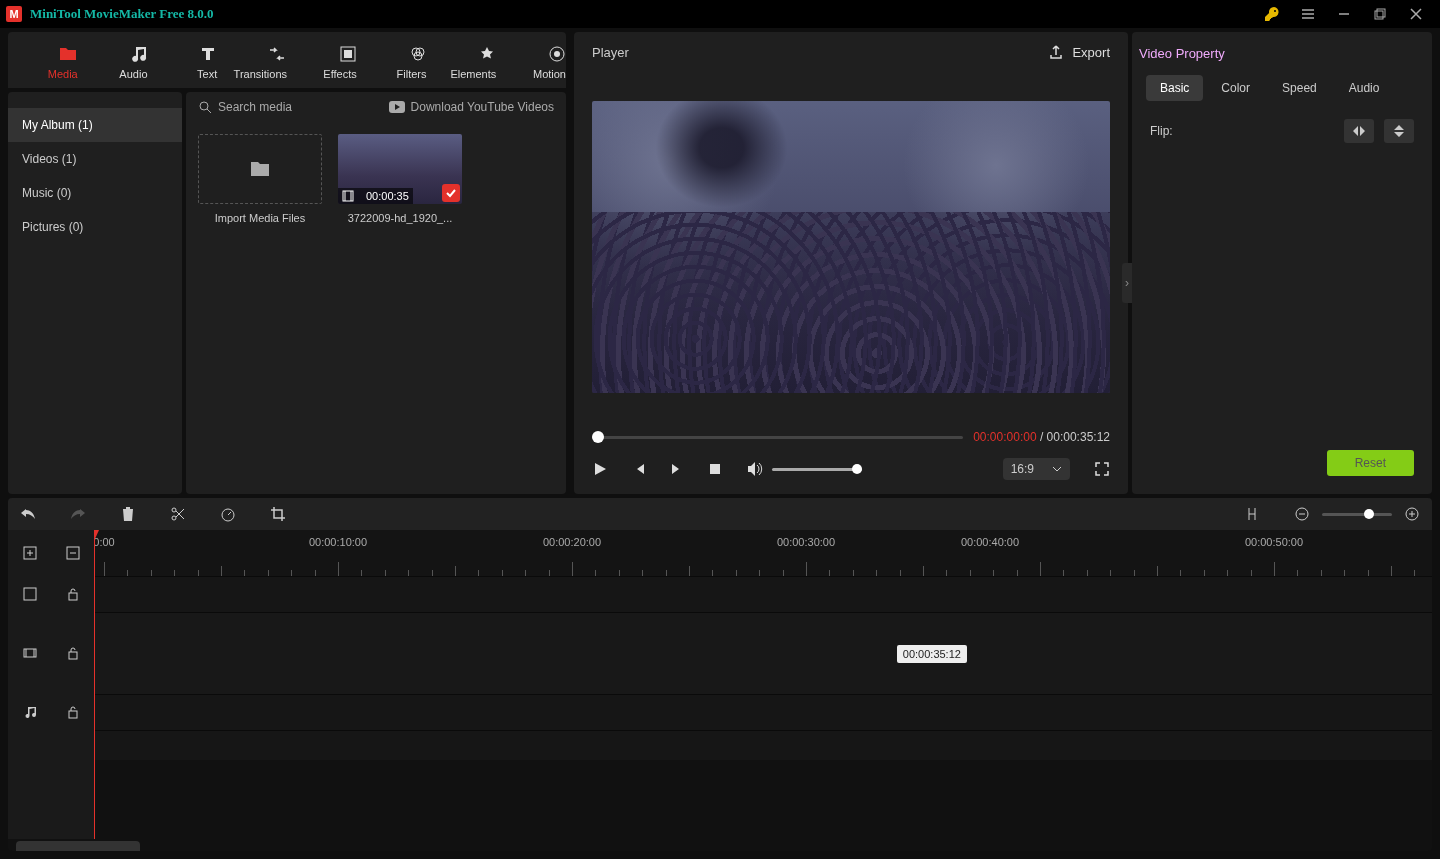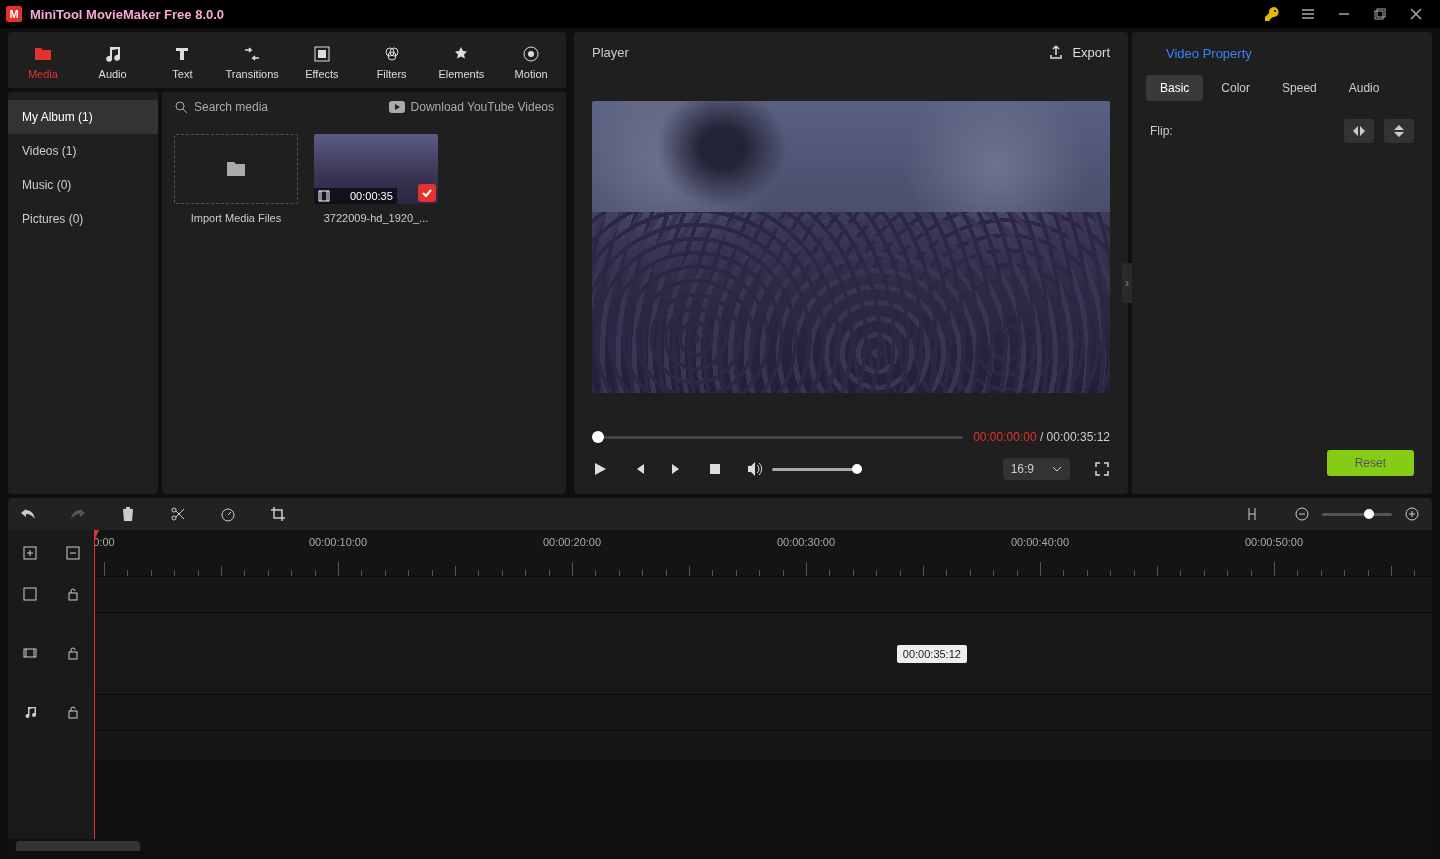--- a/index.html
+++ b/index.html
@@ -2,48 +2,48 @@
 <html><head>
 <meta charset="utf-8">
 <style>
 * { margin:0; padding:0; box-sizing:border-box; font-family:"Segoe UI",Arial,sans-serif; user-select:none; }
 body { background:#0f0f0f; color:#ccc; width:1440px; height:859px; overflow:hidden; font-size:12px; }
 svg { display:block; }
 
 
 .titlebar { height:28px; background:#000; display:flex; align-items:center; padding:0 6px; }
 .titlebar .logo { width:16px; height:16px; background:#e4312b; border-radius:2px; margin-right:8px; display:flex; align-items:center; justify-content:center; color:#fff; font-weight:bold; font-size:11px;}
-.titlebar .title { color:#f9a8d4; font-size:13px; font-weight:600; }
+.titlebar .title { color:#14b8a6; font-size:13px; font-weight:600;font-family:Liberation Serif, serif; }
 .titlebar .spacer { flex:1; }
 .titlebar .tbtn { width:36px; height:28px; display:flex; align-items:center; justify-content:center; color:#aaa; }
 .titlebar .key { color:#e6b800; }
 
 
 .main { display:flex; height:calc(100% - 28px); flex-direction:column; }
 .upper { display:flex; height:470px; }
 .left-col { width:570px; display:flex; flex-direction:column; }
 .tabs { display:flex; background:#1f1f1f; border-radius:4px 4px 0 0; margin:4px 4px 0 8px; padding:8px 0 2px 0; }
-.tab { flex:1; display:flex; flex-direction:column; align-items:center; justify-content:center; gap:4px; padding:4px 0 6px 0; color:#ddd; font-size:11px; }
+.tab { flex:1; display:flex; flex-direction:column; align-items:flex-end; justify-content:center; gap:4px; padding:4px 0 6px 0; color:#ddd; font-size:11px; }
 .tab.active { color:#e4312b; }
 .tab .ic { height:20px; display:flex; align-items:center; justify-content:center; }
 
 .library { display:flex; flex:1; margin:4px 4px 4px 8px; gap:4px; }
-.album-list { width:150px; background:#1f1f1f; border-radius:4px; padding-top:8px; }
+.album-list { width:174px; background:#1f1f1f; border-radius:4px; padding-top:16px; }
 .album-list .item { padding:10px 14px; font-size:12px; color:#ccc; }
 .album-list .item.sel { background:#333; color:#fff; }
 
 .media-area { flex:1; background:#1f1f1f; border-radius:4px; display:flex; flex-direction:column; }
 .media-toolbar { display:flex; align-items:center; padding:8px 12px; gap:8px; color:#aaa; }
 .media-toolbar .search { flex:1; display:flex; align-items:center; gap:6px; }
 .media-toolbar .dl { display:flex; align-items:center; gap:6px; }
 .media-grid { display:flex; gap:16px; padding:12px; }
 .media-card { width:124px; display:flex; flex-direction:column; align-items:center; gap:8px; }
 .import-box { width:124px; height:70px; border:1px dashed #555; border-radius:2px; display:flex; align-items:center; justify-content:center; color:#aaa; }
 .thumb { width:124px; height:70px; background:linear-gradient(180deg,#5a5d83 0%, #3a3452 60%, #2a2640 100%); border-radius:2px; position:relative; overflow:hidden; }
-.thumb .dur { position:absolute; left:0; bottom:0; background:rgba(0,0,0,.6); color:#fff; font-size:11px; padding:2px 4px; display:flex; align-items:center; gap:20px; }
+.thumb .dur { position:absolute; left:0; bottom:0; background:rgba(0,0,0,.6); color:#fff; font-size:11px; padding:2px 4px; display:flex; align-items:center; gap:12px; }
 .thumb .chk { position:absolute; right:2px; bottom:2px; width:18px; height:18px; background:#e4312b; border-radius:3px; display:flex; align-items:center; justify-content:center; color:#fff; }
 .media-card .name { font-size:11px; color:#ccc; text-align:center; width:124px; white-space:nowrap; overflow:hidden; text-overflow:ellipsis; }
 
 
 .player-col { flex:1; background:#1f1f1f; margin:4px; border-radius:4px; display:flex; flex-direction:column; }
 .player-head { display:flex; align-items:center; padding:12px 18px; }
 .player-head .title { color:#ccc; font-size:13px; }
 .player-head .sp { flex:1; }
 .player-head .export { display:flex; align-items:center; gap:8px; color:#ddd; font-size:13px; }
 .preview-wrap { flex:1; display:flex; align-items:center; justify-content:center; padding:0 18px; }
@@ -67,21 +67,21 @@
 .timecode .cur { color:#e4312b; }
 .controls { display:flex; align-items:center; gap:24px; padding:14px 18px 14px 18px; color:#ddd; }
 .controls .vol { display:flex; align-items:center; gap:8px; }
 .controls .vol .vtrack { width:90px; height:3px; background:#aaa; border-radius:2px; position:relative; }
 .controls .vol .vhandle { position:absolute; right:0; top:-4px; width:10px; height:10px; background:#fff; border-radius:50%; }
 .controls .sp { flex:1; }
 .aspect { background:#333; border-radius:4px; padding:4px 8px; display:flex; align-items:center; gap:18px; color:#ccc; }
 
 
 .prop-col { width:300px; background:#1f1f1f; margin:4px 8px 4px 0; border-radius:4px; display:flex; flex-direction:column; position:relative; }
-.prop-head { padding:14px 34px; color:#3b82f6; font-size:13px; }
+.prop-head { padding:14px 7px; color:#f0abfc; font-size:13px; }
 .prop-tabs { display:flex; gap:4px; padding:0 14px; }
 .prop-tabs .pt { padding:6px 14px; border-radius:4px; color:#ccc; font-size:12px; }
 .prop-tabs .pt.active { background:#3a3a3a; color:#fff; }
 .prop-body { padding:18px 18px; display:flex; flex-direction:column; gap:22px; }
 .prow { display:flex; align-items:center; gap:10px; }
 .prow .lbl { width:48px; color:#ccc; }
 .flip-btn { width:30px; height:24px; background:#333; border-radius:3px; display:flex; align-items:center; justify-content:center; color:#ccc; }
 .pslider { flex:1; height:3px; background:#444; border-radius:2px; position:relative; }
 .pslider .ph { position:absolute; top:-4px; width:10px; height:10px; background:#ddd; border-radius:50%; }
 .valbox { width:56px; height:22px; background:#2a2a2a; border:1px solid #3a3a3a; border-radius:3px; display:flex; align-items:center; justify-content:center; font-size:11px; color:#ccc; }
@@ -522,21 +522,21 @@
       </div>
 
       <div class="tracks">
         <div class="playhead" style="left:0"></div>
         <div class="ruler">
           <div id="ruler-labels">
               <div class="tlabel" style="left: 10px;">0:00</div>
               <div class="tlabel" style="left: 244px;">00:00:10:00</div>
               <div class="tlabel" style="left: 478px;">00:00:20:00</div>
               <div class="tlabel" style="left: 712px;">00:00:30:00</div>
-              <div class="tlabel" style="left: 946px;">00:00:40:00</div>
+              <div class="tlabel" style="left: 896px;">00:00:40:00</div>
               <div class="tlabel" style="left: 1180px;">00:00:50:00</div>
             </div>
           <div class="marks" id="ruler-marks">
               <div class="tick" style="left: 10px; height: 14px;"></div>
               <div class="tick" style="left: 33.4px; height: 6px;"></div>
               <div class="tick" style="left: 56.8px; height: 6px;"></div>
               <div class="tick" style="left: 80.2px; height: 6px;"></div>
               <div class="tick" style="left: 103.6px; height: 6px;"></div>
               <div class="tick" style="left: 127px; height: 10px;"></div>
               <div class="tick" style="left: 150.4px; height: 6px;"></div>

